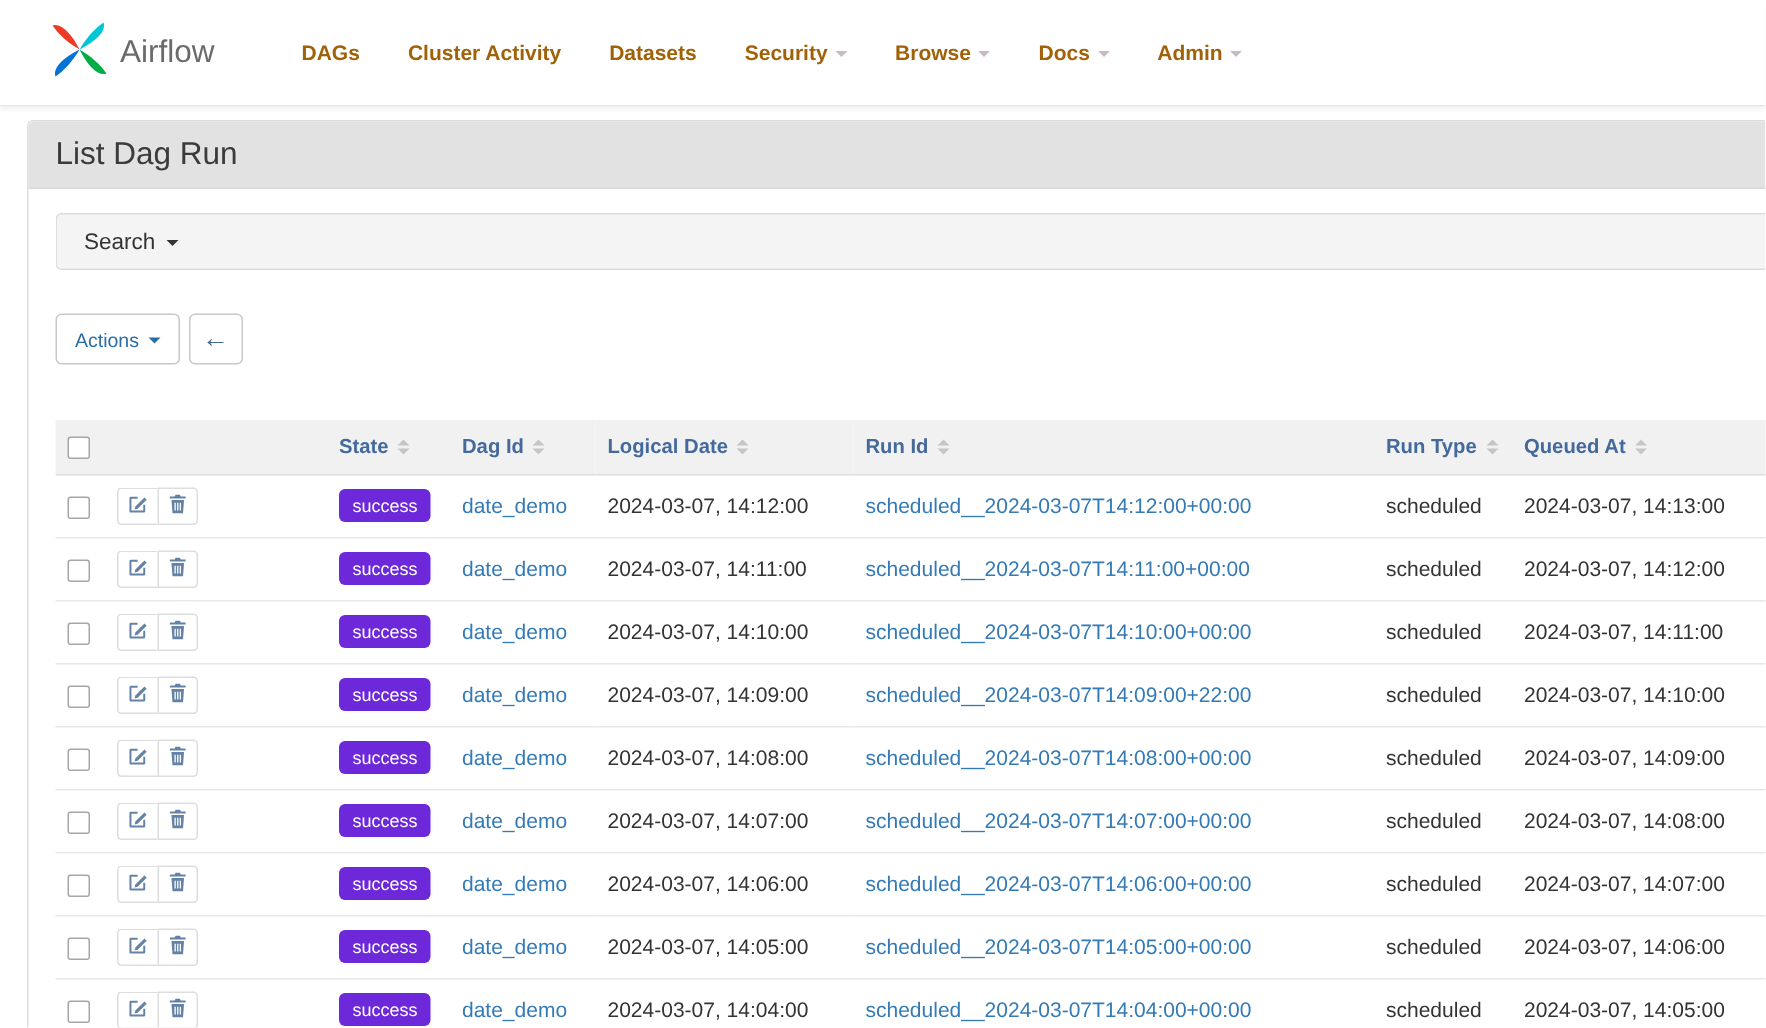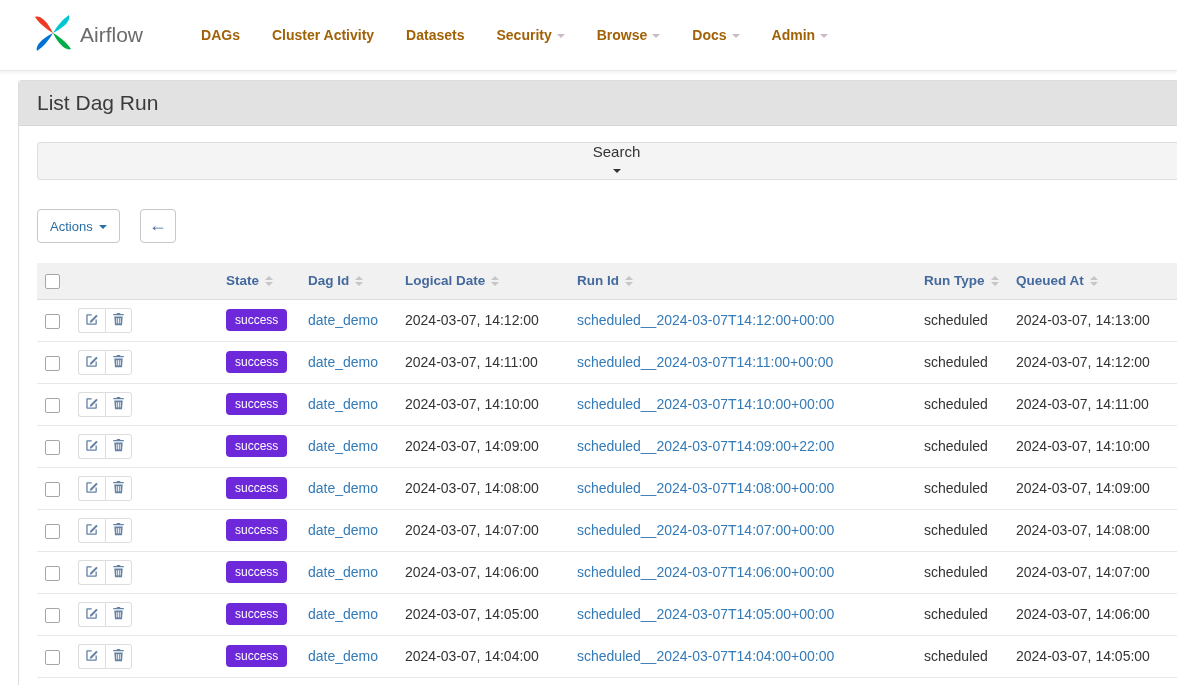--- a/index.html
+++ b/index.html
@@ -43,25 +43,25 @@
     border-radius:4px 0 0 0;
     padding:10px 18px; font-size:21px; color:#3b3b3b;
   }
   .panel-body { padding:16px 0 0 18px; }
 
   .search-bar {
     height:38px; display:flex; align-items:center; gap:7px;
     padding-left:18px;
     background:#f4f4f4; border:1px solid #ddd; border-right:none;
     border-radius:4px 0 0 4px;
-    font-size:15px; color:#333; cursor:pointer;flex-direction:column;
+    font-size:15px; color:#333; cursor:pointer;
   }
   .search-bar .caret { border-top-color:#333; }
 
-  .toolbar { margin:29px 0 20px; display:flex; gap:20px; align-items:center; }
+  .toolbar { margin:29px 0 37px; display:flex; gap:6px; align-items:center; }
   .btn {
     background:#fff; border:1px solid #c8c8c8; border-radius:4px;
     height:34px; display:inline-flex; align-items:center; justify-content:center;
     cursor:pointer;
   }
   .btn-actions { padding:0 12px; gap:6px; font-size:13px; color:#2a6da5; }
   .btn-actions .caret { border-top-color:#2a6da5; }
   .btn-back { width:36px; font-size:18px; color:#44688f; padding-bottom:2px; }
 
   

